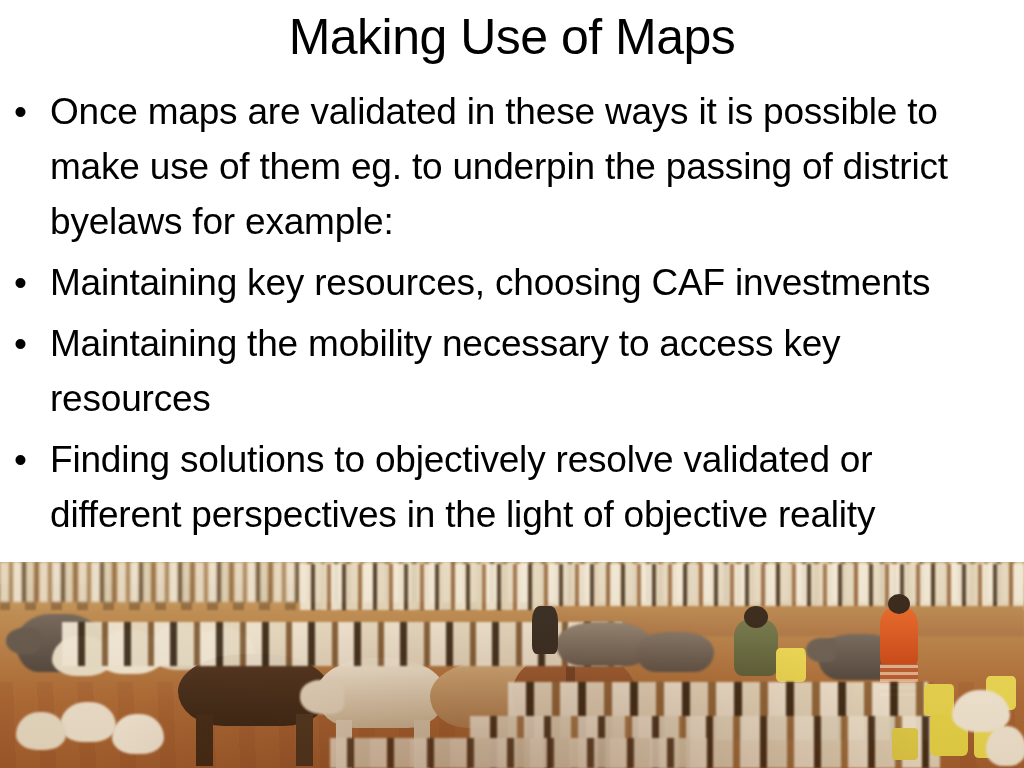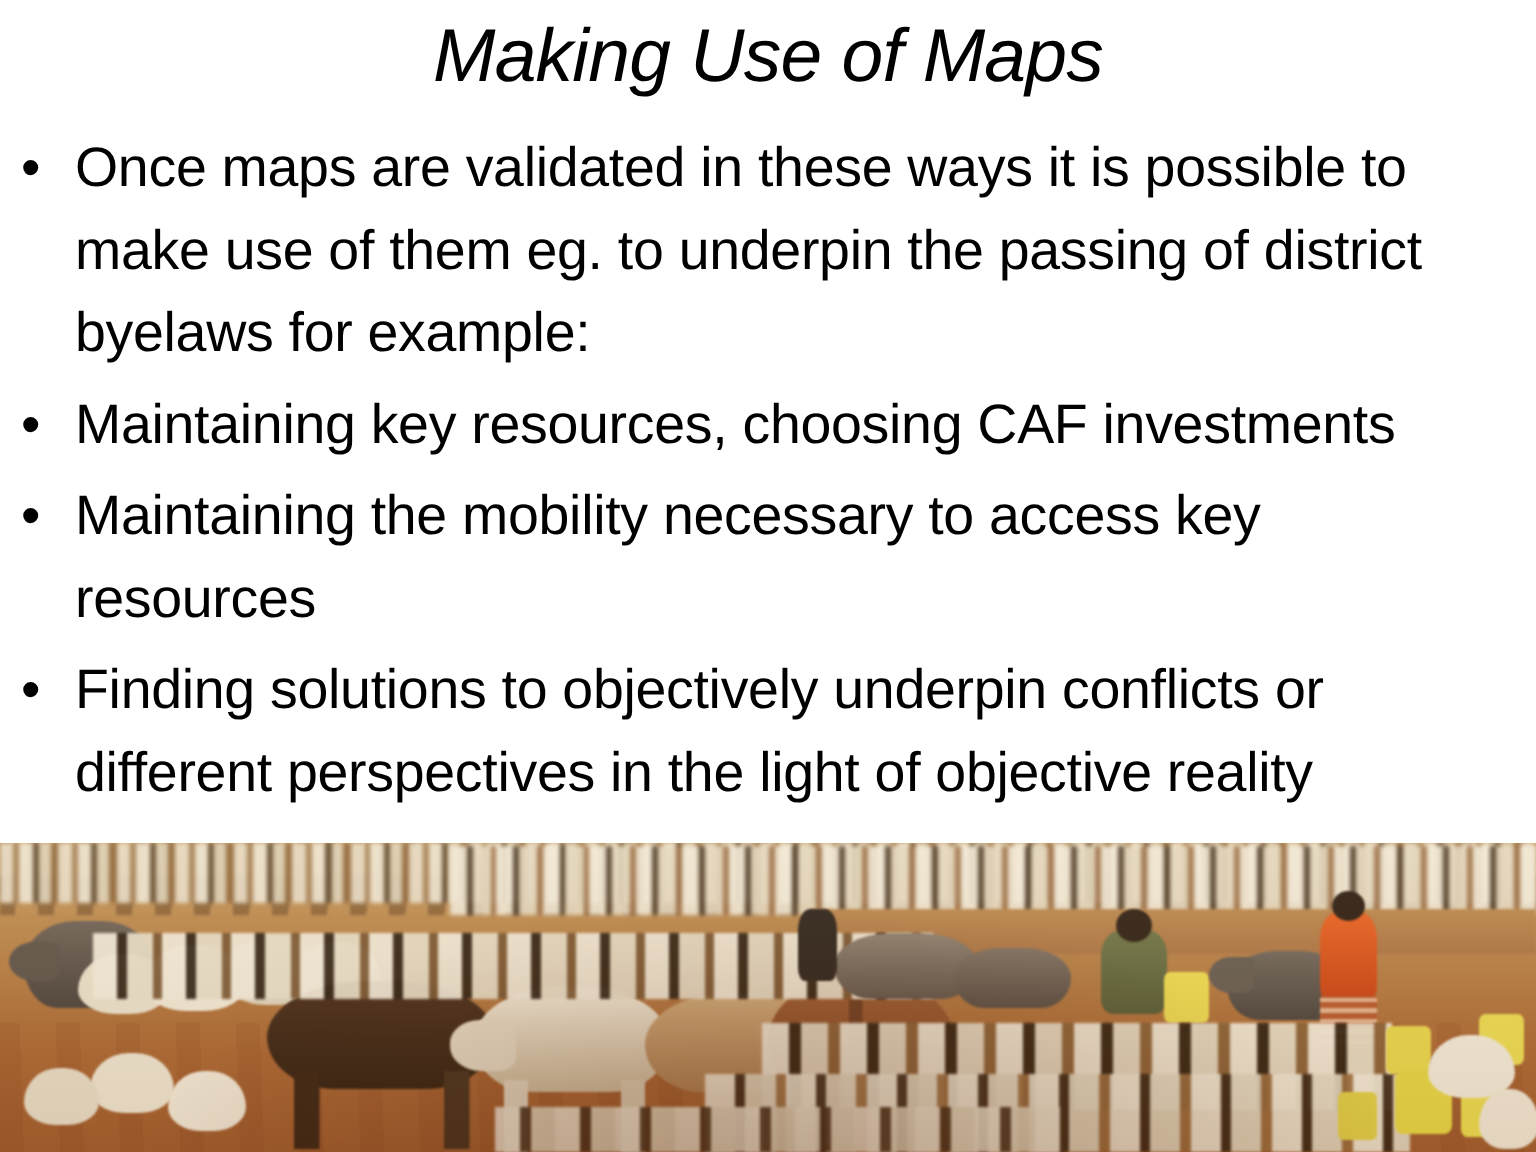--- a/index.html
+++ b/index.html
@@ -23,21 +23,20 @@
     top: 6px;
     left: 0;
     width: 1024px;
     text-align: center;
     font-size: 50px;
     line-height: 62px;
     font-weight: 400;
     letter-spacing: -0.5px;
     color: #000000;
     white-space: nowrap;
-    font-style: italic;
   }
 
   
   #body-list {
     position: absolute;
     top: 84px;
     left: 0;
     width: 1024px;
     padding: 0;
     margin: 0;
@@ -148,21 +147,21 @@
       <span class="bullet-text">Maintaining key resources, choosing CAF investments</span>
     </li>
 
     <li class="bullet-item">
       <span class="bullet-marker">•</span>
       <span class="bullet-text">Maintaining the mobility necessary to access key resources</span>
     </li>
 
     <li class="bullet-item">
       <span class="bullet-marker">•</span>
-      <span class="bullet-text">Finding solutions to objectively underpin conflicts or different perspectives in the light of objective reality</span>
+      <span class="bullet-text">Finding solutions to objectively resolve validated or different perspectives in the light of objective reality</span>
     </li>
 
   </ul>
 
   <div id="photo">
 
     <div class="ph strata-1"></div>
     <div class="ph strata-2"></div>
     <div class="ph strata-3"></div>
 

